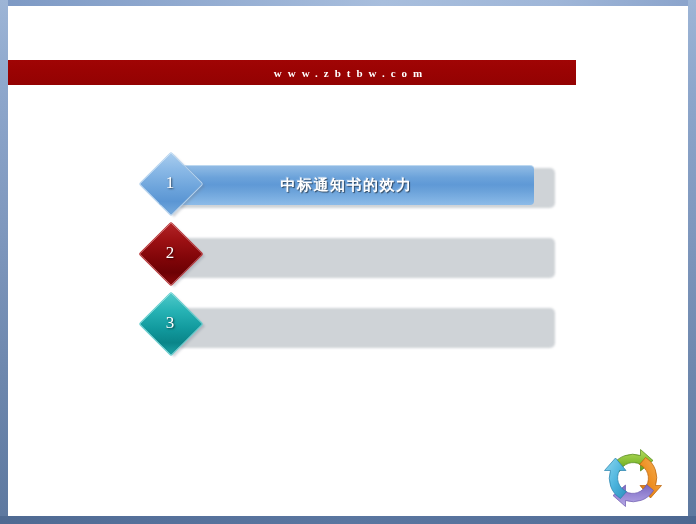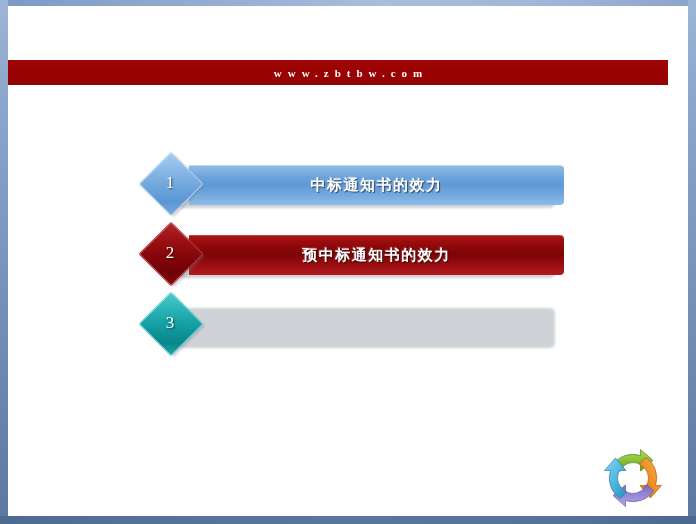--- a/index.html
+++ b/index.html
@@ -72,21 +72,21 @@
     color: #ffffff;
     font-size: 31px;
     letter-spacing: 1px;
     font-family: "DejaVu Sans", sans-serif;
     text-shadow: 0 1px 1px rgba(0,0,0,0.45);
   }
 
   .urlbar {
     position: absolute;
     left: 8px; top: 60px;
-    width: 660px; height: 25px;
+    width: 568px; height: 25px;
     background: linear-gradient(to bottom, #a00505 0%, #9b0303 40%, #930202 100%);
   }
   .urlbar-text {
     position: absolute;
     left: 0; top: 0;
     width: 680px; height: 25px;
     display: flex;
     align-items: center;
     justify-content: center;
     color: #ffffff;
@@ -112,21 +112,21 @@
     position: absolute;
     left: 34px; top: 8px;
     width: 376px; height: 40px;
     background: rgba(110,120,135,0.33);
     border-radius: 2px 5px 5px 2px;
     filter: blur(1px);
   }
 
   .bar {
     position: absolute;
-    left: 44px; top: 5px;
+    left: 14px; top: 5px;
     width: 375px; height: 39px;
     border-radius: 1px 4px 4px 1px;
   }
 
   .bar-label {
     position: absolute;
     left: 0; top: 0;
     width: 375px; height: 39px;
     display: flex;
     align-items: center;
@@ -235,23 +235,20 @@
     <div class="bar">
       <div class="bar-label">中标通知书的效力</div>
     </div>
     <div class="diamond-shadow"></div>
     <div class="diamond"></div>
     <div class="diamond-num">1</div>
   </div>
 
   <div class="banner-row row-2 theme-red">
     <div class="bar-shadow"></div>
-    <div class="bar">
-      <div class="bar-label">预中标通知书的效力</div>
-    </div>
     <div class="diamond-shadow"></div>
     <div class="diamond"></div>
     <div class="diamond-num">2</div>
   </div>
 
   <div class="banner-row row-3 theme-teal">
     <div class="bar-shadow"></div>
     <div class="diamond-shadow"></div>
     <div class="diamond"></div>
     <div class="diamond-num">3</div>

